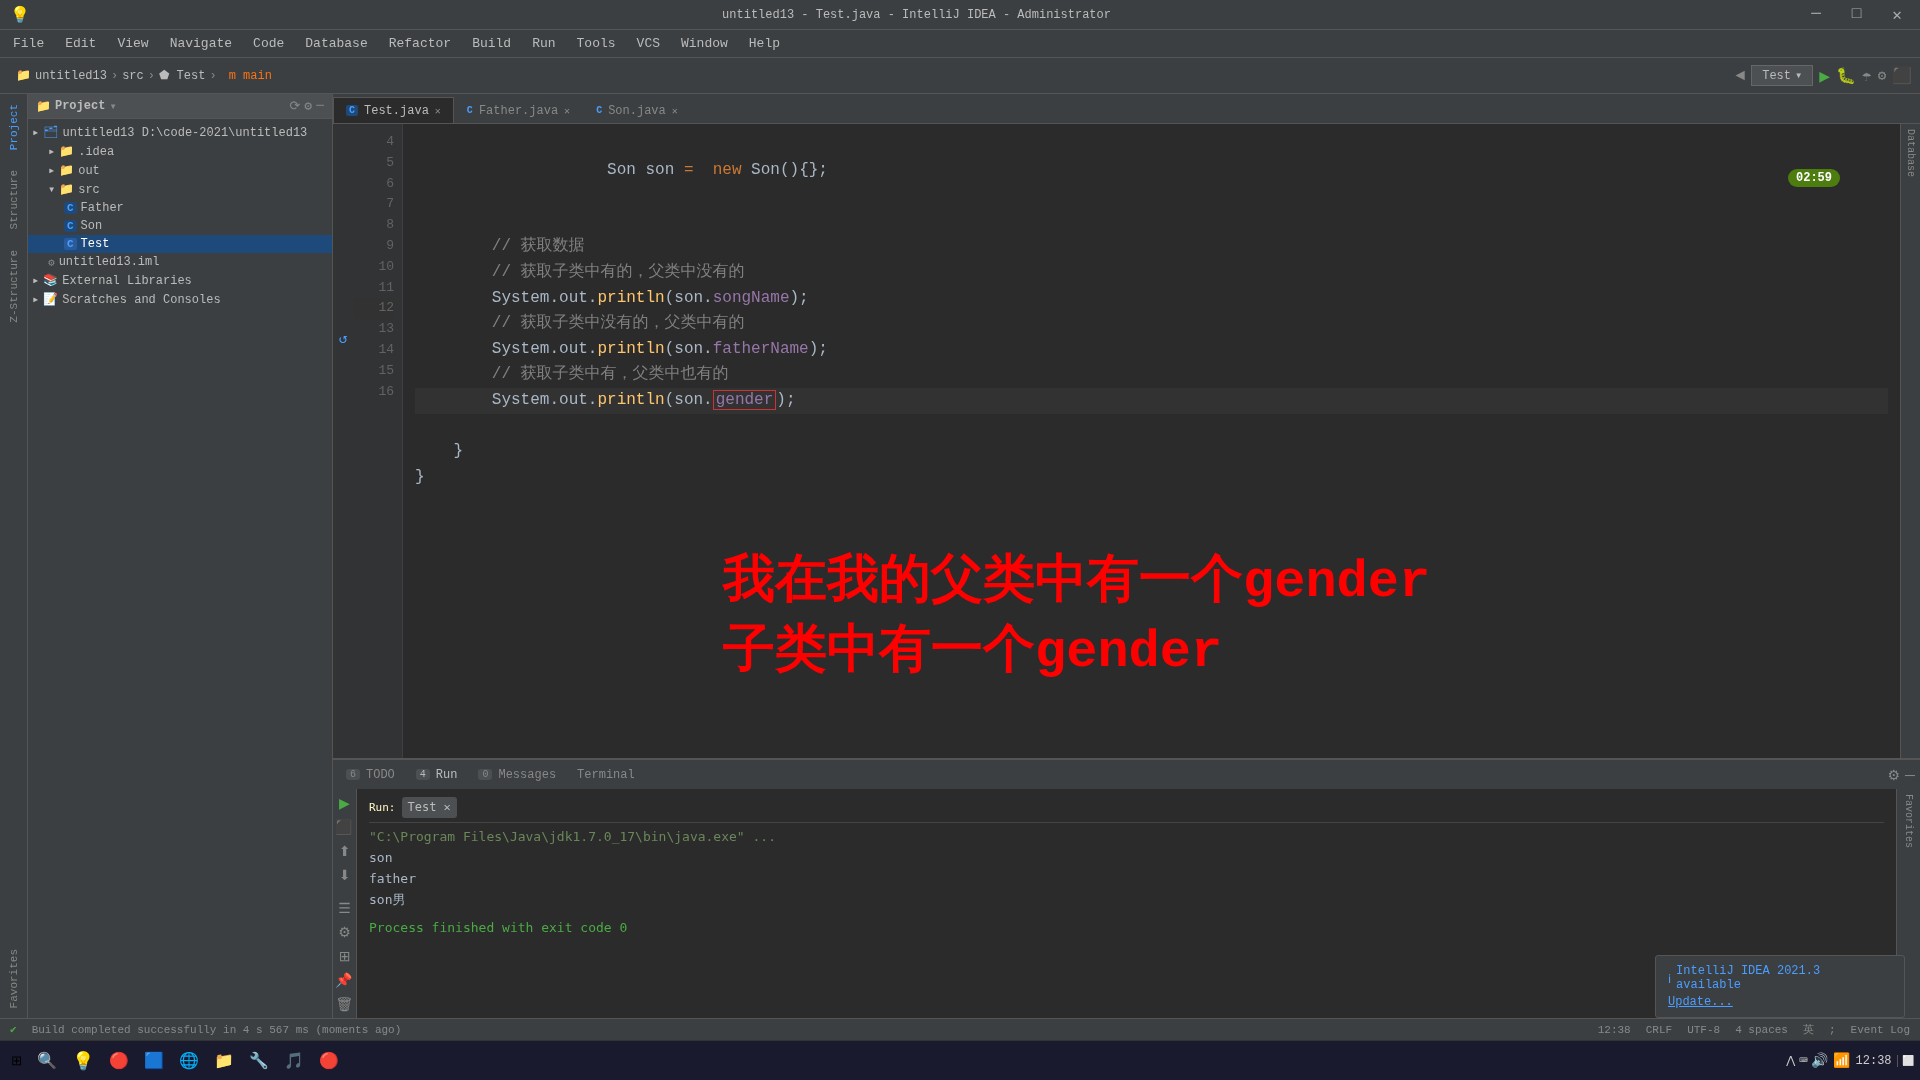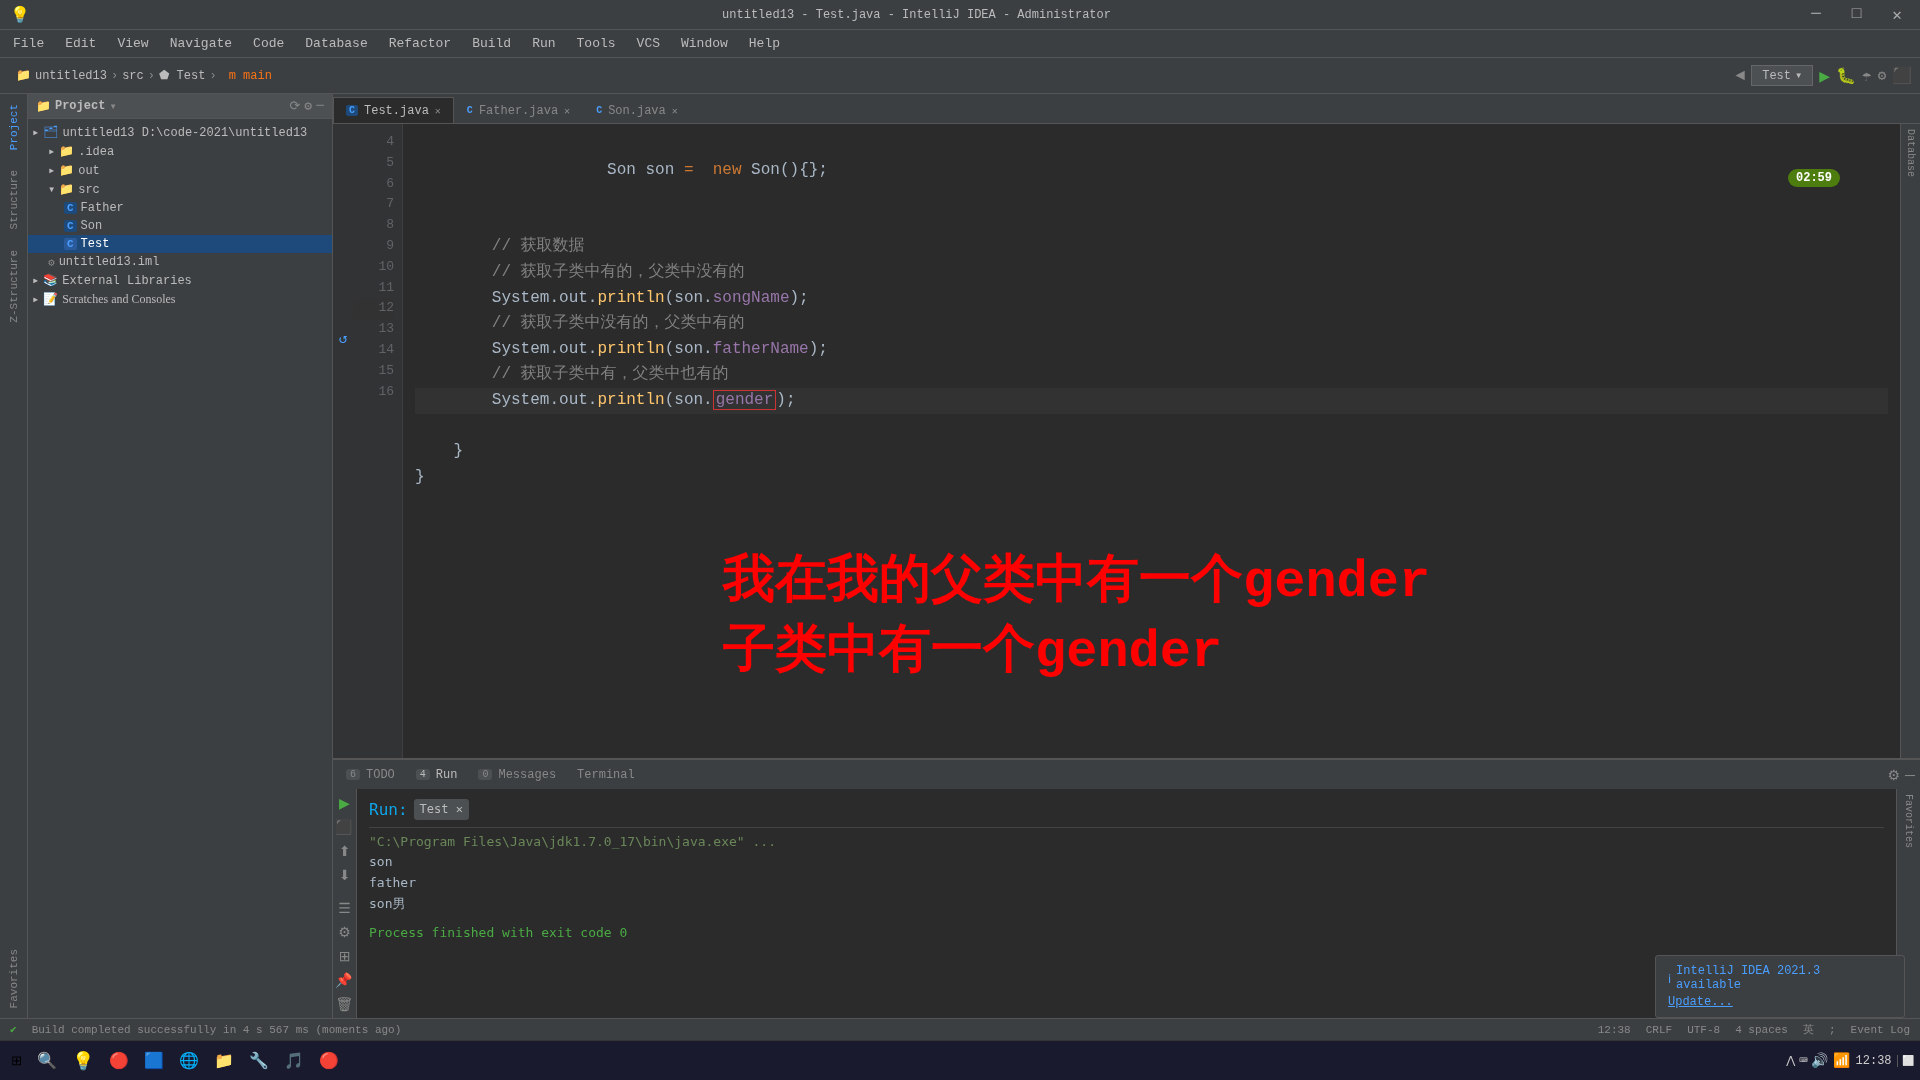--- a/index.html
+++ b/index.html
@@ -221,21 +221,21 @@
 
       <div class="tree-item">
         <span class="tree-icon">▸</span>
         <span style="color:#888; margin-right:4px;">📚</span>
         <span style="font-size:12px;">External Libraries</span>
       </div>
 
       <div class="tree-item">
         <span class="tree-icon">▸</span>
         <span style="color:#888; margin-right:4px;">📝</span>
-        <span style="font-size:12px;font-family:Liberation Serif, serif;">Scratches and Consoles</span>
+        <span style="font-size:12px;">Scratches and Consoles</span>
       </div>
     </div>
   </div>
 
   <div id="editor-area">
 
     <div id="editor-tabs">
       <div class="editor-tab active">
         <span style="color:#4a9eff; font-weight:bold; font-size:10px; background:#1d4a7a; padding:0 3px; border-radius:2px;">C</span>
         <span>Test.java</span>
@@ -367,21 +367,21 @@
             <button class="run-btn">☰</button>
             <button class="run-btn">⚙</button>
             <button class="run-btn">⊞</button>
             <button class="run-btn">📌</button>
             <button class="run-btn">🗑</button>
           </div>
 
           <div id="run-output">
 
             <div style="display:flex; align-items:center; margin-bottom:4px; border-bottom:1px solid #444; padding-bottom:4px;">
-              <span style="color:#0ea5e9; font-size:16px; margin-right:6px;">Run:</span>
+              <span style="color:#fef9c3; font-size:11px; margin-right:6px;">Run:</span>
               <span style="color:#bbb; font-size:12px; background:#4c5052; padding:1px 6px; border-radius:3px; cursor:pointer;">Test ✕</span>
             </div>
             <div class="run-cmd">"C:\Program Files\Java\jdk1.7.0_17\bin\java.exe" ...</div>
             <div style="color:#a9b7c6;">son</div>
             <div style="color:#a9b7c6;">father</div>
             <div style="color:#a9b7c6;">son男</div>
             <div style="margin-top:8px;" class="process-done">Process finished with exit code 0</div>
           </div>
 
           <div style="width:24px; background:#3c3f41; border-left:1px solid #555; display:flex; flex-direction:column; align-items:center; gap:5px; padding:5px 0;">

